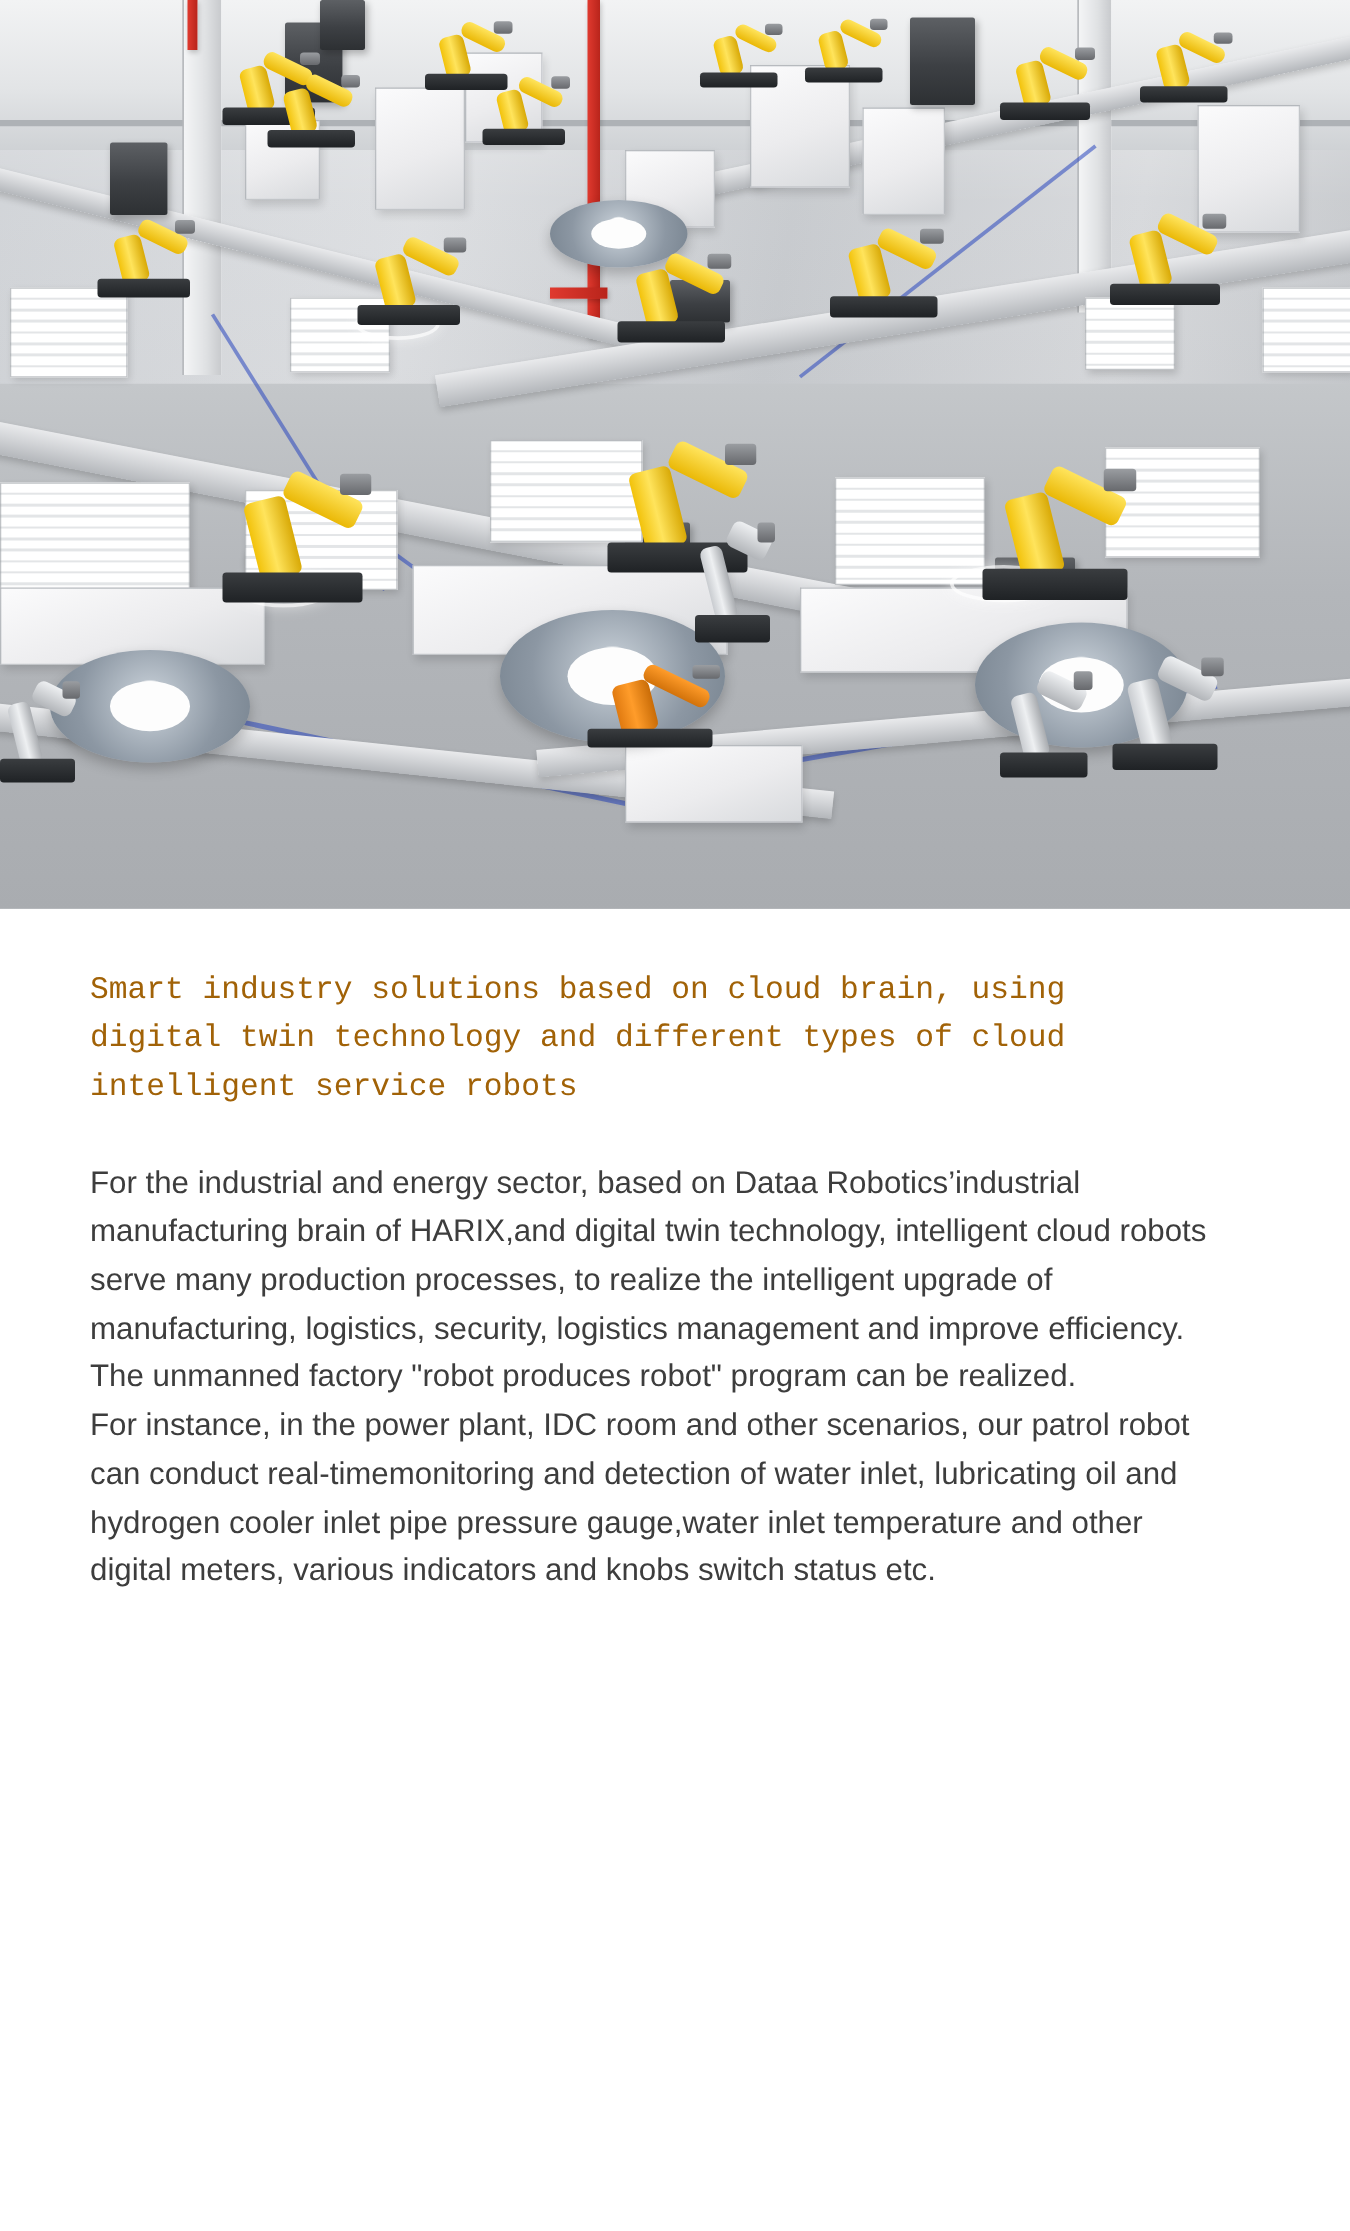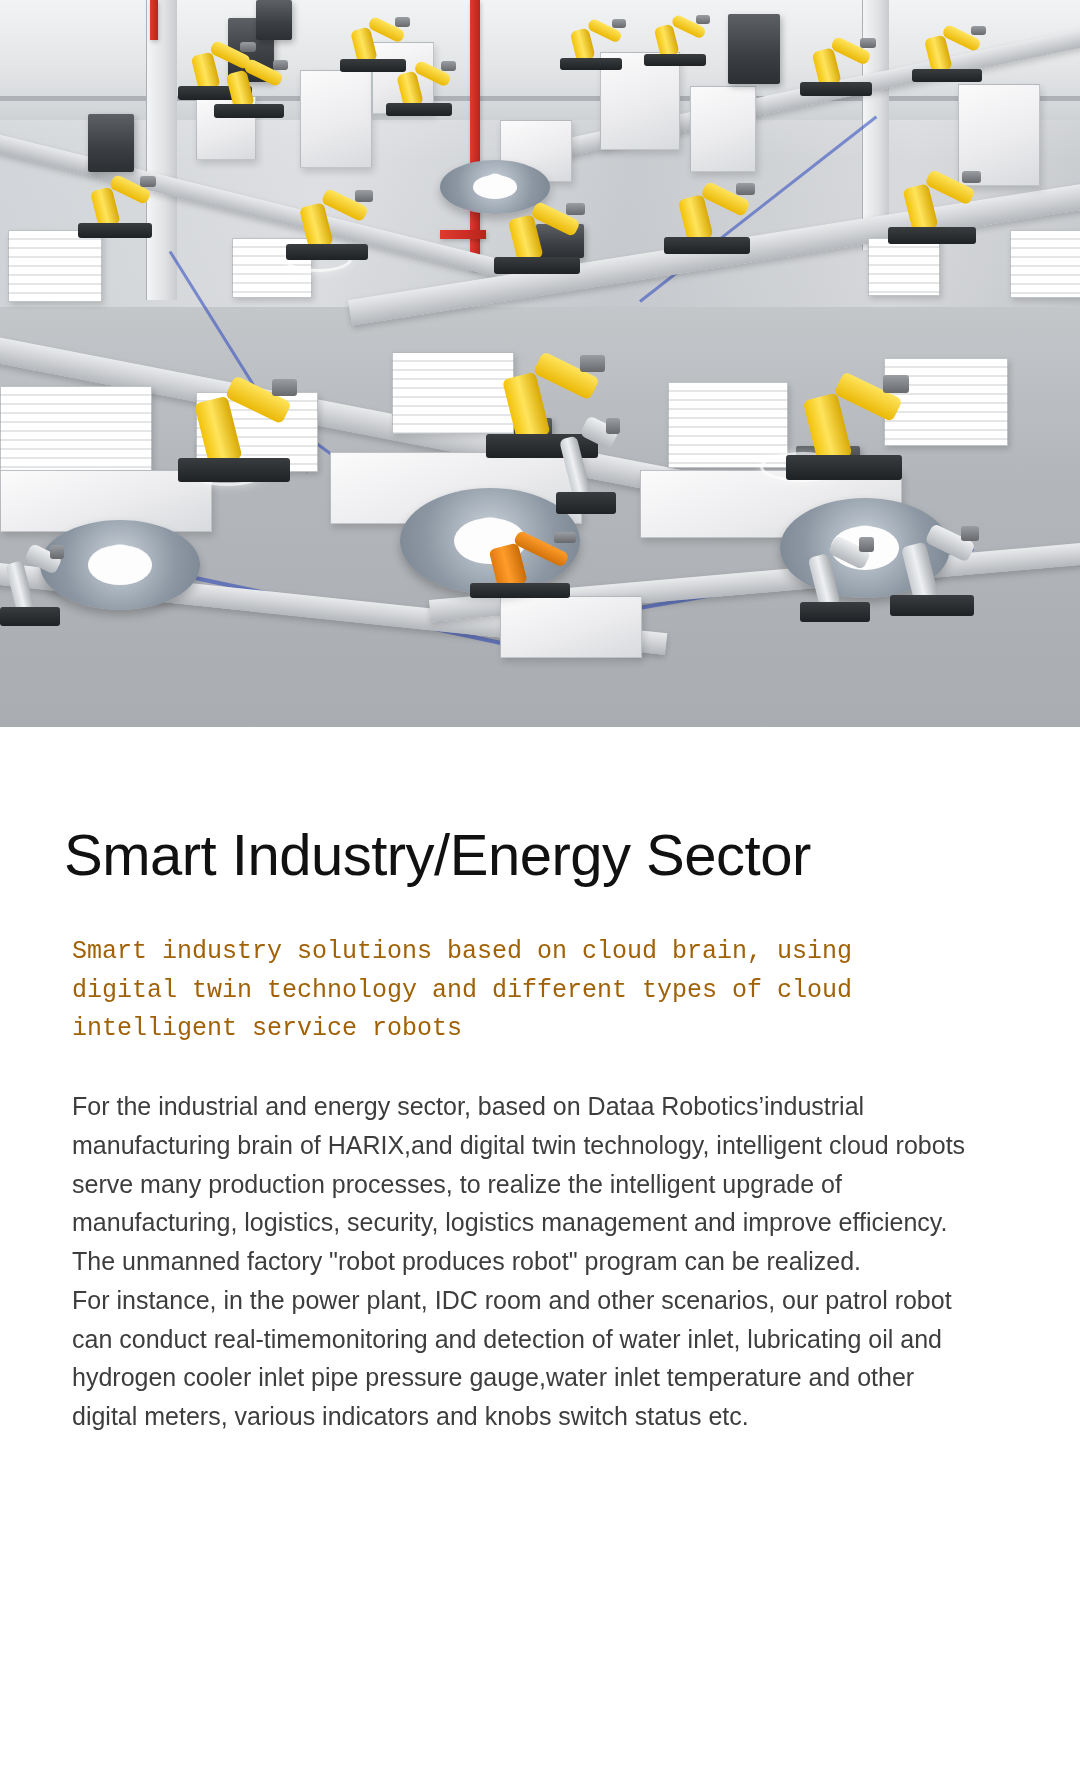--- a/index.html
+++ b/index.html
@@ -390,21 +390,20 @@
       <div class="robot silver" style="left:890px;top:520px;width:84px;height:96px;">
         <div class="arm2"></div>
           <div class="arm1"></div>
           <div class="base"></div>
           <div class="head"></div>
       </div>
     </div>
   </div>
 
   <div class="content">
-    <h1 class="title">Smart Industry/Energy Sector</h1>
 
     <p class="lead">Smart industry solutions based on cloud brain, using digital twin technology and different types of cloud intelligent service robots</p>
 
     <div class="body">
       <p>For the industrial and energy sector, based on Dataa Robotics’industrial manufacturing brain of HARIX,and digital twin technology, intelligent cloud robots serve many production processes, to realize the intelligent upgrade of manufacturing, logistics, security, logistics management and improve efficiency.</p>
       <p>The unmanned factory "robot produces robot" program can be realized.</p>
       <p>For instance, in the power plant, IDC room and other scenarios, our patrol robot can conduct real-timemonitoring and detection of water inlet, lubricating oil and hydrogen cooler inlet pipe pressure gauge,water inlet temperature and other digital meters, various indicators and knobs switch status etc.</p>
     </div>
   </div>
 

